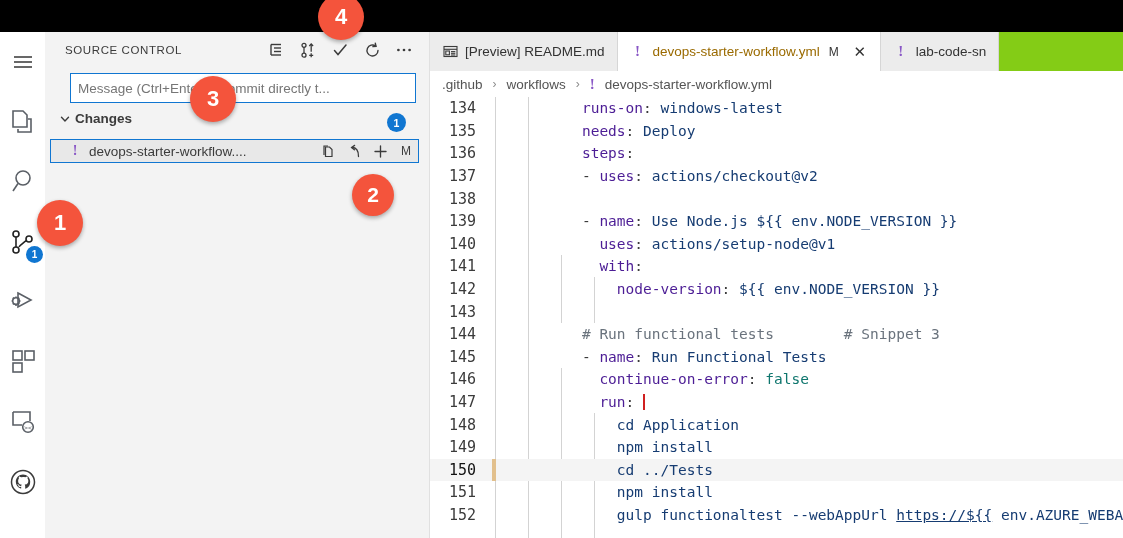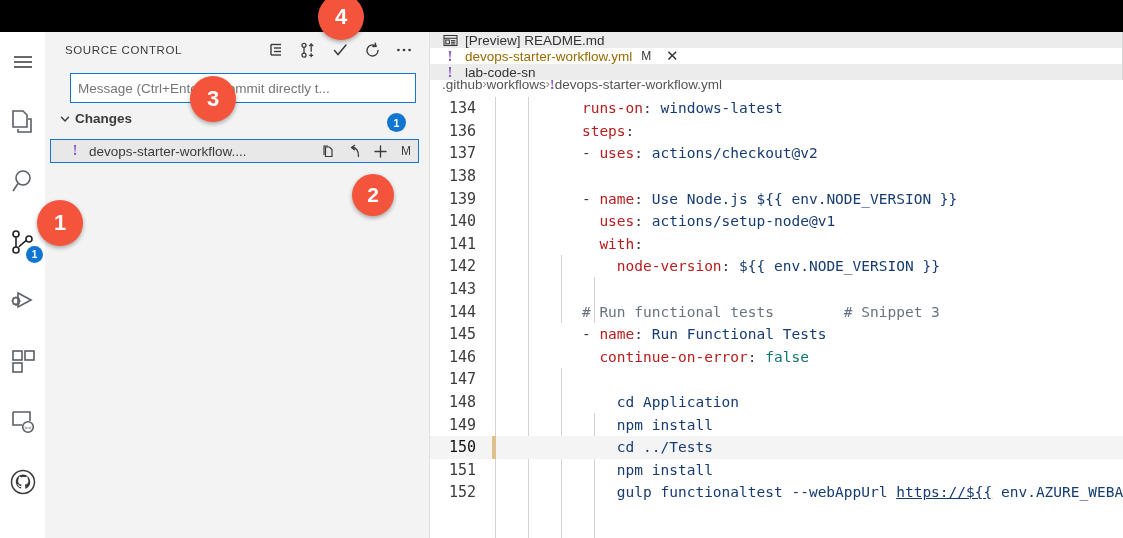--- a/index.html
+++ b/index.html
@@ -52,51 +52,51 @@
   .scm-name { font-size:13.5px; color:#3b3b3b; margin-left:6px; flex:1;
      white-space:nowrap; overflow:hidden; }
   .row-actions { display:flex; align-items:center; gap:9px; padding-right:4px; }
   .row-actions .ra { width:17px; height:17px; display:flex; align-items:center;
      justify-content:center; cursor:pointer; }
   .scm-status { font-size:12px; color:#3b3b3b; width:16px; text-align:center; }
 
   
   .editor { position:absolute; left:430px; top:32px; width:693px; height:506px;
      background:#ffffff; }
-  .tabbar { height:39px; display:flex; background:#3b82f6;flex-direction:column; }
+  .tabbar { height:39px; display:flex; background:#84cc16; }
   .tab { display:flex; align-items:center; height:39px; padding:0 12px; gap:7px;
      border-right:1px solid #d6d6d6; font-size:13.5px; color:#333333;
      white-space:nowrap; background:#ececec; cursor:pointer; position:relative; }
   .tab.active { background:#ffffff; color:#9a6a00; }
   .tab .ico { width:16px; height:16px; display:flex; align-items:center; justify-content:center; }
   .tab .warn { color:#8957c6; font-weight:bold; font-family:"Liberation Serif", serif;
      font-size:15px; }
   .tab .mark { font-size:12px; color:#333; margin-left:2px; }
   .tab .close { margin-left:6px; width:16px; height:16px; display:flex; align-items:center;
      justify-content:center; font-size:15px; color:#333; cursor:pointer; }
 
-  .breadcrumb { height:26px; display:flex; align-items:center; padding-left:12px; gap:0;
+  .breadcrumb { height:26px; display:flex; align-items:center; padding-left:12px; gap:10px;
      font-size:13.5px; color:#545454; background:#ffffff; white-space:nowrap; }
   .bc-sep { color:#8c8c8c; font-size:12px; }
   .bc-warn { color:#8957c6; font-weight:bold; font-family:"Liberation Serif", serif;
      font-size:15px; }
 
   .code-area { position:relative; height:441px; overflow:hidden; background:#ffffff;
      font-family:"DejaVu Sans Mono", monospace; font-size:14.5px; }
   .code-line { position:relative; height:22.6px; display:flex; align-items:center;
      white-space:pre; }
   .code-line.active { background:#f4f4f4; }
   .lnum { width:62px; text-align:right; padding-right:16px; color:#3b3b3b;
      font-size:15px; flex:none; }
   .code-line.active .lnum { color:#111; }
   .gutterbar { width:4px; flex:none; height:22.6px; }
   .gutterbar.mod { background:#e2c08d; }
   .codetxt { padding-left:51px; flex:1; position:relative; }
 
-  .k { color:#b91c1c; }           
+  .k { color:#4c1d95; }           
   .p { color:#3b3b3b; }           
   .v { color:#163c72; }           
   .c { color:#6a737d; }           
   .b { color:#0f766e; }           
   .lnk { color:#163c72; text-decoration:underline; }
   .cursor { display:inline-block; width:2px; height:16px; background:#d02020;
      vertical-align:-3px; }
 
   
   .guides { position:absolute; left:0; top:0; width:693px; height:441px;
@@ -324,32 +324,33 @@
       <div class="guides">
         <div class="guide" style="left:65px; top:0;   height:441px;"></div>
         <div class="guide" style="left:98px; top:0;   height:441px;"></div>
         <div class="guide" style="left:131px;top:158px;height:68px;"></div>
         <div class="guide" style="left:164px;top:180px;height:46px;"></div>
         <div class="guide" style="left:131px;top:271px;height:170px;"></div>
         <div class="guide" style="left:164px;top:316px;height:125px;"></div>
       </div>
       <div id="code-lines">
           <div class="code-line"><span class="lnum">134</span><span class="gutterbar"></span><span class="codetxt"><span class="p">    </span><span class="k">runs-on</span><span class="p">: </span><span class="v">windows-latest</span></span></div>
+          <div class="code-line"><span class="lnum">135</span><span class="gutterbar"></span><span class="codetxt"><span class="p">    </span><span class="k">needs</span><span class="p">: </span><span class="v">Deploy</span></span></div>
           <div class="code-line"><span class="lnum">136</span><span class="gutterbar"></span><span class="codetxt"><span class="p">    </span><span class="k">steps</span><span class="p">:</span></span></div>
           <div class="code-line"><span class="lnum">137</span><span class="gutterbar"></span><span class="codetxt"><span class="p">    - </span><span class="k">uses</span><span class="p">: </span><span class="v">actions/checkout@v2</span></span></div>
           <div class="code-line"><span class="lnum">138</span><span class="gutterbar"></span><span class="codetxt"></span></div>
           <div class="code-line"><span class="lnum">139</span><span class="gutterbar"></span><span class="codetxt"><span class="p">    - </span><span class="k">name</span><span class="p">: </span><span class="v">Use Node.js ${{ env.NODE_VERSION }}</span></span></div>
           <div class="code-line"><span class="lnum">140</span><span class="gutterbar"></span><span class="codetxt"><span class="p">      </span><span class="k">uses</span><span class="p">: </span><span class="v">actions/setup-node@v1</span></span></div>
           <div class="code-line"><span class="lnum">141</span><span class="gutterbar"></span><span class="codetxt"><span class="p">      </span><span class="k">with</span><span class="p">:</span></span></div>
           <div class="code-line"><span class="lnum">142</span><span class="gutterbar"></span><span class="codetxt"><span class="p">        </span><span class="k">node-version</span><span class="p">: </span><span class="v">${{ env.NODE_VERSION }}</span></span></div>
           <div class="code-line"><span class="lnum">143</span><span class="gutterbar"></span><span class="codetxt"></span></div>
           <div class="code-line"><span class="lnum">144</span><span class="gutterbar"></span><span class="codetxt"><span class="p">    </span><span class="c"># Run functional tests        # Snippet 3</span></span></div>
           <div class="code-line"><span class="lnum">145</span><span class="gutterbar"></span><span class="codetxt"><span class="p">    - </span><span class="k">name</span><span class="p">: </span><span class="v">Run Functional Tests</span></span></div>
           <div class="code-line"><span class="lnum">146</span><span class="gutterbar"></span><span class="codetxt"><span class="p">      </span><span class="k">continue-on-error</span><span class="p">: </span><span class="b">false</span></span></div>
-          <div class="code-line"><span class="lnum">147</span><span class="gutterbar"></span></div>
+          <div class="code-line"><span class="lnum">147</span><span class="gutterbar"></span><span class="codetxt"><span class="p">      </span><span class="k">run</span><span class="p">: </span><span class="cursor"></span></span></div>
           <div class="code-line"><span class="lnum">148</span><span class="gutterbar"></span><span class="codetxt"><span class="p">        </span><span class="v">cd Application</span></span></div>
           <div class="code-line"><span class="lnum">149</span><span class="gutterbar"></span><span class="codetxt"><span class="p">        </span><span class="v">npm install</span></span></div>
           <div class="code-line active"><span class="lnum">150</span><span class="gutterbar mod"></span><span class="codetxt"><span class="p">        </span><span class="v">cd ../Tests</span></span></div>
           <div class="code-line"><span class="lnum">151</span><span class="gutterbar"></span><span class="codetxt"><span class="p">        </span><span class="v">npm install</span></span></div>
           <div class="code-line"><span class="lnum">152</span><span class="gutterbar"></span><span class="codetxt"><span class="p">        </span><span class="v">gulp functionaltest --webAppUrl </span><span class="lnk">https://${{</span><span class="v"> env.AZURE_WEBAPP</span></span></div>
         </div>
     </div>
   </div>
 
   <div id="callouts">

